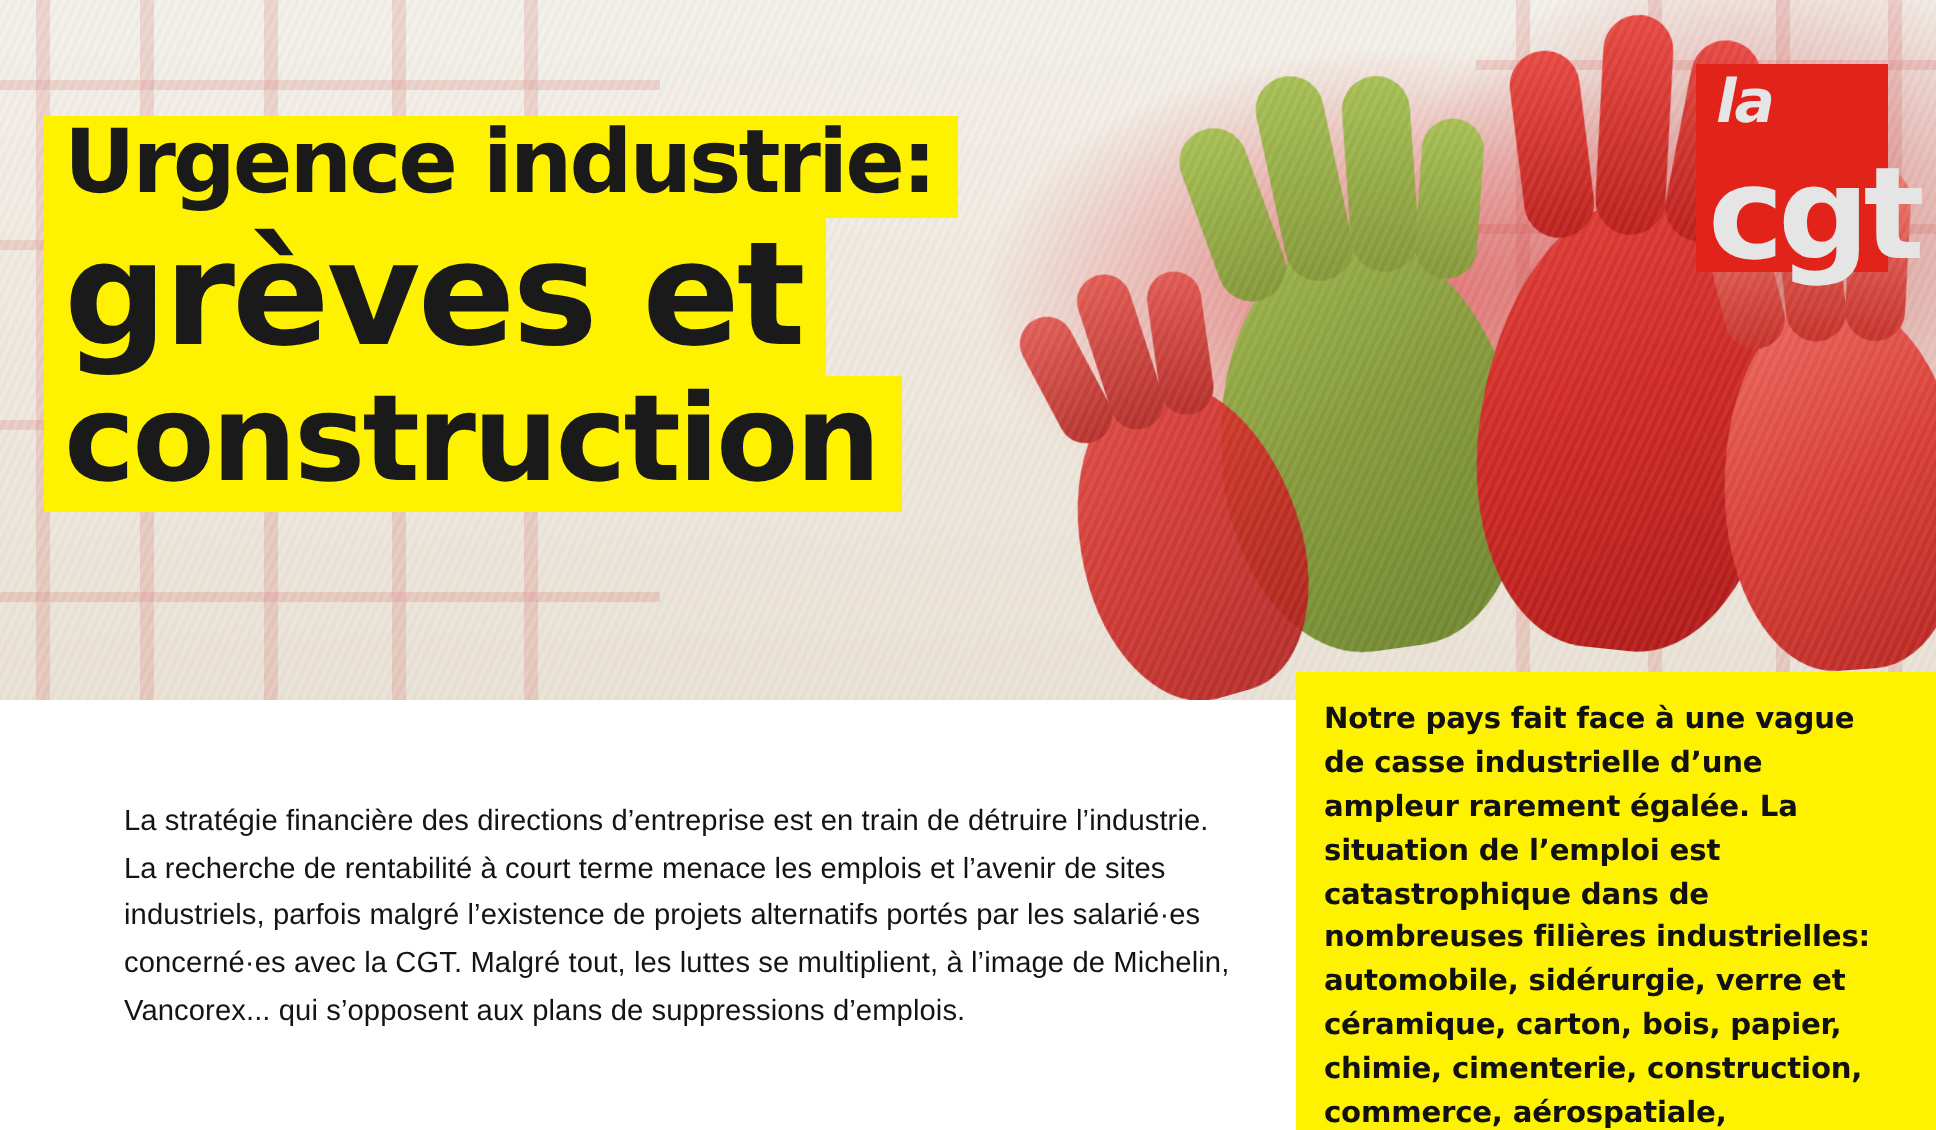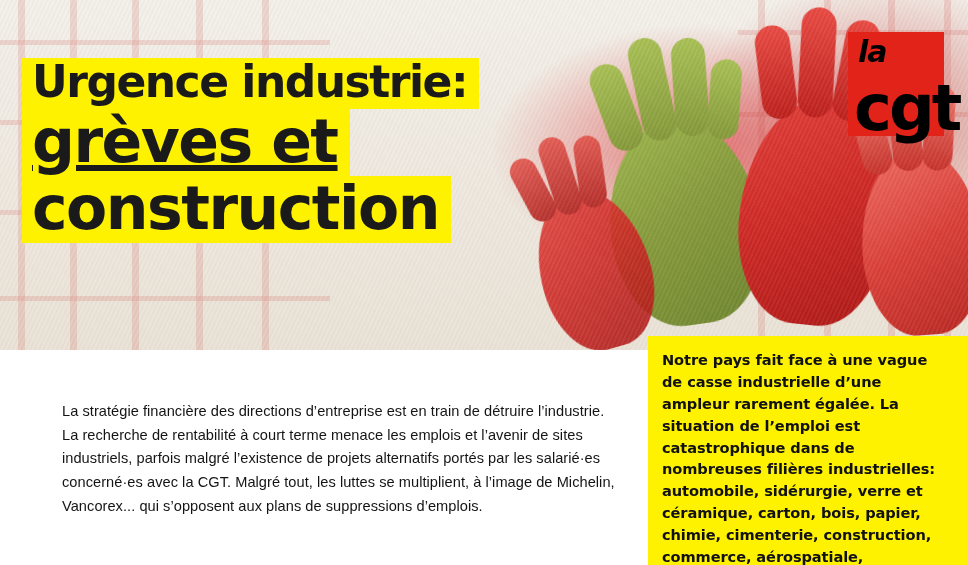--- a/index.html
+++ b/index.html
@@ -79,21 +79,21 @@
   }
 
   
   .cgt-logo {
     position: absolute;
     right: 24px;
     top: 32px;
     width: 96px;
     height: 104px;
     background: #e2231a;
-    color: #000000;
+    color: #e5e5e5;
     font-family: "DejaVu Sans", sans-serif;
     z-index: 6;
   }
   .cgt-logo .la {
     position: absolute;
     left: 10px;
     top: 2px;
     font-size: 30px;
     font-style: italic;
     font-weight: 700;
@@ -122,21 +122,21 @@
     color: #1a1a1a;
     font-family: "DejaVu Sans", sans-serif;
     font-weight: 700;
     letter-spacing: -1.5px;
     white-space: nowrap;
     width: max-content;
     padding: 2px 12px 4px 10px;
   }
   .hl-1 { font-size: 46px; line-height: 1.02; margin-bottom: 7px; }
   .hl-2 { font-size: 44px; line-height: 1.02; }
-  .hl-3 { font-size: 60px; line-height: 1.02; text-decoration: underline; }
+  .hl-3 { font-size: 72px; line-height: 1.02; }
   .hl-4 { font-size: 60px; line-height: 1.02; }
 
   
   .left-col {
     position: absolute;
     left: 62px;
     top: 400px;
     width: 560px;
     z-index: 5;
   }

